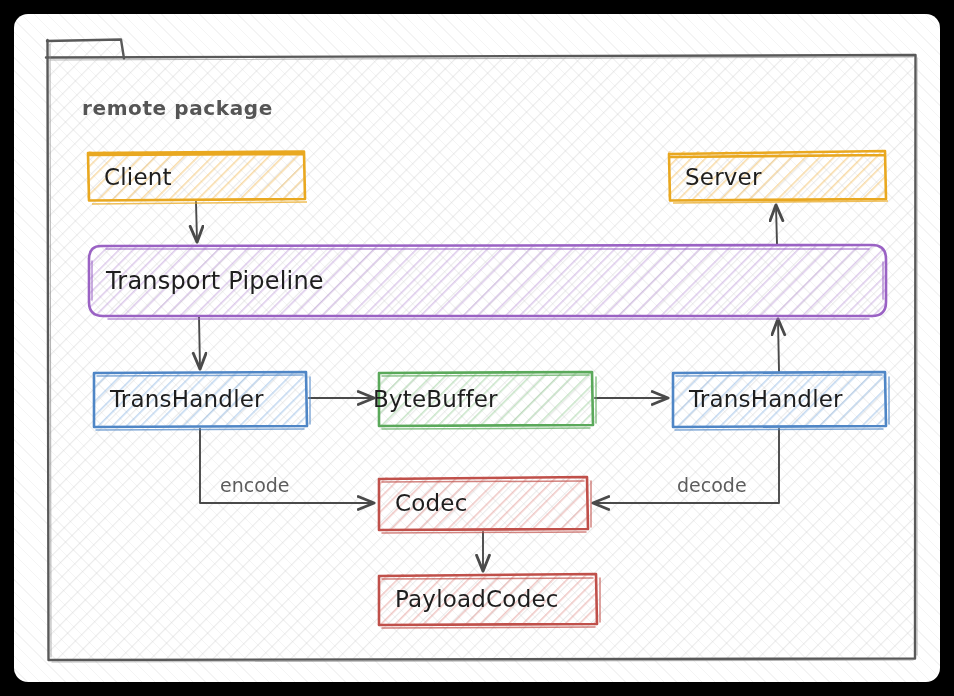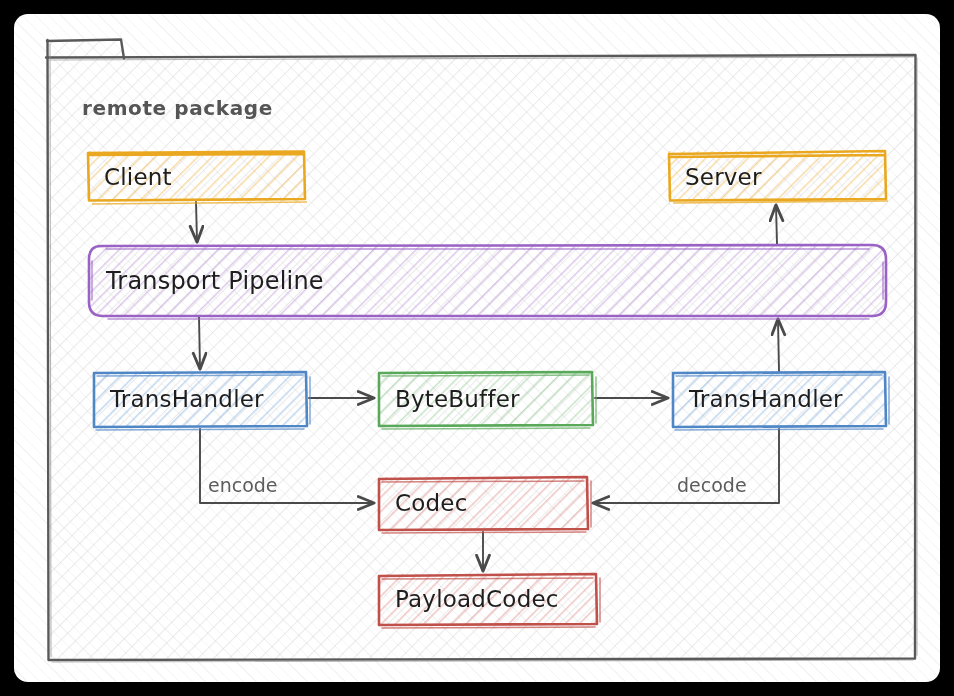--- a/index.html
+++ b/index.html
@@ -156,23 +156,23 @@
 <div class="label pkg-title" style="left:82px;top:96px;">remote package</div>
 
 <div class="label node-label" style="left:87px;top:164px;width:218px;">Client</div>
 
 <div class="label node-label" style="left:668px;top:164px;width:246px;">Server</div>
 
 <div class="label node-label pipeline-label" style="left:89px;top:267px;width:879px;">Transport Pipeline</div>
 
 <div class="label node-label" style="left:93px;top:386px;width:214px;">TransHandler</div>
 
-<div class="label node-label" style="left:378px;top:386px;width:215px;">ByteBuffer</div>
+<div class="label node-label" style="left:356px;top:386px;width:215px;">ByteBuffer</div>
 
 <div class="label node-label" style="left:672px;top:386px;width:214px;">TransHandler</div>
 
 <div class="label node-label" style="left:378px;top:490px;width:210px;">Codec</div>
 
 <div class="label node-label" style="left:378px;top:586px;width:236px;">PayloadCodec</div>
 
-<div class="label edge-label" style="left:208px;top:474px;">encode</div>
+<div class="label edge-label" style="left:220px;top:474px;">encode</div>
 
 <div class="label edge-label" style="left:677px;top:474px;">decode</div>
 
 </body></html>

